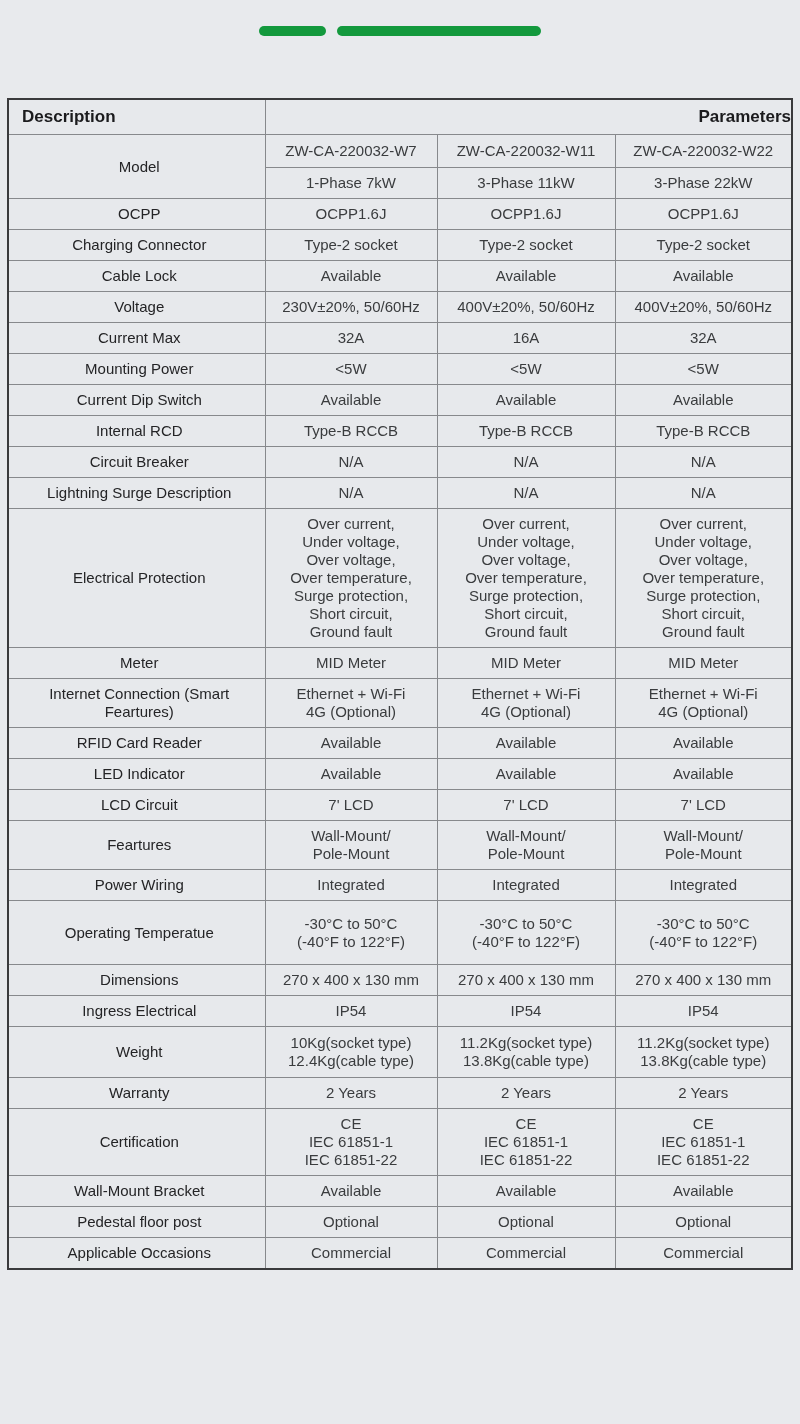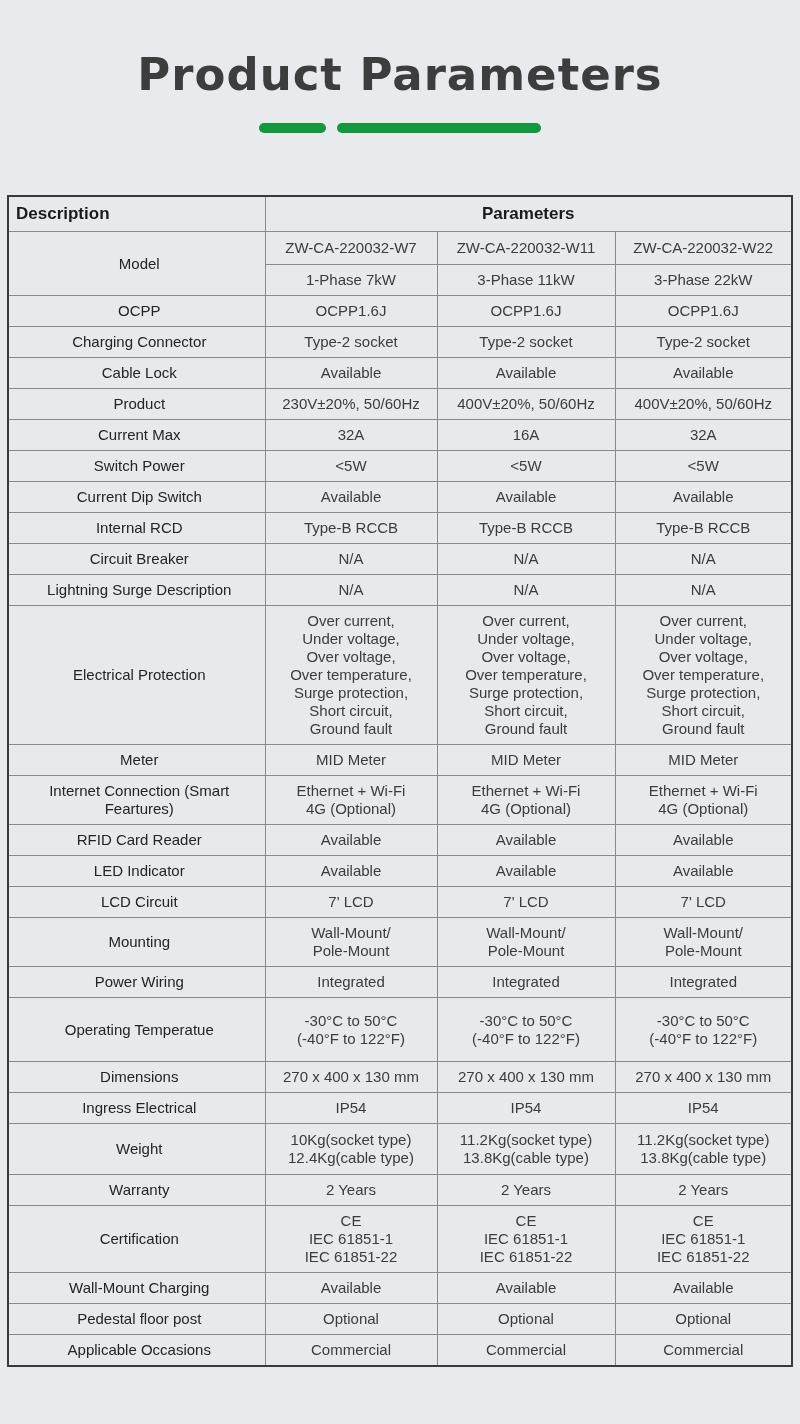--- a/index.html
+++ b/index.html
@@ -52,24 +52,24 @@
   }
   thead th {
     font-size: 17px;
     font-weight: bold;
     color: #1b1b1d;
     height: 30px;
     padding: 2px 0;
   }
   thead th.desc-h {
     text-align: left;
-    padding-left: 7px;
+    padding-left: 13px;
   }
   thead th.param-h {
-    text-align: center;
+    text-align: right;
   }
   tbody th.lbl {
     font-weight: normal;
     text-align: center;
     font-size: 15px;
     color: #242426;
     padding: 6px 8px 6px 13px;
     line-height: 1.2;
     vertical-align: middle;
   }
@@ -86,21 +86,20 @@
   tbody tr:nth-child(1)  { height: 33px; }  
   tbody tr:nth-child(2)  { height: 29px; }  
   tbody tr:nth-child(21) { height: 64px; }  
   tbody tr:nth-child(24) { height: 51px; margin-left: 11px; }  
 </style>
 </head>
 <body>
 
 <div class="page">
 
-  <h1 class="page-title">Product Parameters</h1>
 
   <div class="title-underline">
     <span class="bar short"></span>
     <span class="bar long"></span>
   </div>
 
   <table class="params">
     <colgroup>
       <col style="width:257px">
       <col style="width:172px">
@@ -138,33 +137,33 @@
           <td class="val">Type-2 socket</td>
           <td class="val">Type-2 socket</td>
         </tr>
         <tr>
           <th class="lbl">Cable Lock</th>
           <td class="val">Available</td>
           <td class="val">Available</td>
           <td class="val">Available</td>
         </tr>
         <tr>
-          <th class="lbl">Product</th>
+          <th class="lbl">Voltage</th>
           <td class="val">230V±20%, 50/60Hz</td>
           <td class="val">400V±20%, 50/60Hz</td>
           <td class="val">400V±20%, 50/60Hz</td>
         </tr>
         <tr>
           <th class="lbl">Current Max</th>
           <td class="val">32A</td>
           <td class="val">16A</td>
           <td class="val">32A</td>
         </tr>
         <tr>
-          <th class="lbl">Switch Power</th>
+          <th class="lbl">Mounting Power</th>
           <td class="val">&lt;5W</td>
           <td class="val">&lt;5W</td>
           <td class="val">&lt;5W</td>
         </tr>
         <tr>
           <th class="lbl">Current Dip Switch</th>
           <td class="val">Available</td>
           <td class="val">Available</td>
           <td class="val">Available</td>
         </tr>
@@ -237,21 +236,21 @@
           <td class="val">Available</td>
           <td class="val">Available</td>
         </tr>
         <tr>
           <th class="lbl">LCD Circuit</th>
           <td class="val">7' LCD</td>
           <td class="val">7' LCD</td>
           <td class="val">7' LCD</td>
         </tr>
         <tr>
-          <th class="lbl">Mounting</th>
+          <th class="lbl">Feartures</th>
           <td class="val">Wall-Mount/
 Pole-Mount</td>
           <td class="val">Wall-Mount/
 Pole-Mount</td>
           <td class="val">Wall-Mount/
 Pole-Mount</td>
         </tr>
         <tr>
           <th class="lbl">Power Wiring</th>
           <td class="val">Integrated</td>
@@ -300,21 +299,21 @@
 IEC 61851-1
 IEC 61851-22</td>
           <td class="val">CE
 IEC 61851-1
 IEC 61851-22</td>
           <td class="val">CE
 IEC 61851-1
 IEC 61851-22</td>
         </tr>
         <tr>
-          <th class="lbl">Wall-Mount Charging</th>
+          <th class="lbl">Wall-Mount Bracket</th>
           <td class="val">Available</td>
           <td class="val">Available</td>
           <td class="val">Available</td>
         </tr>
         <tr>
           <th class="lbl">Pedestal floor post</th>
           <td class="val">Optional</td>
           <td class="val">Optional</td>
           <td class="val">Optional</td>
         </tr>

